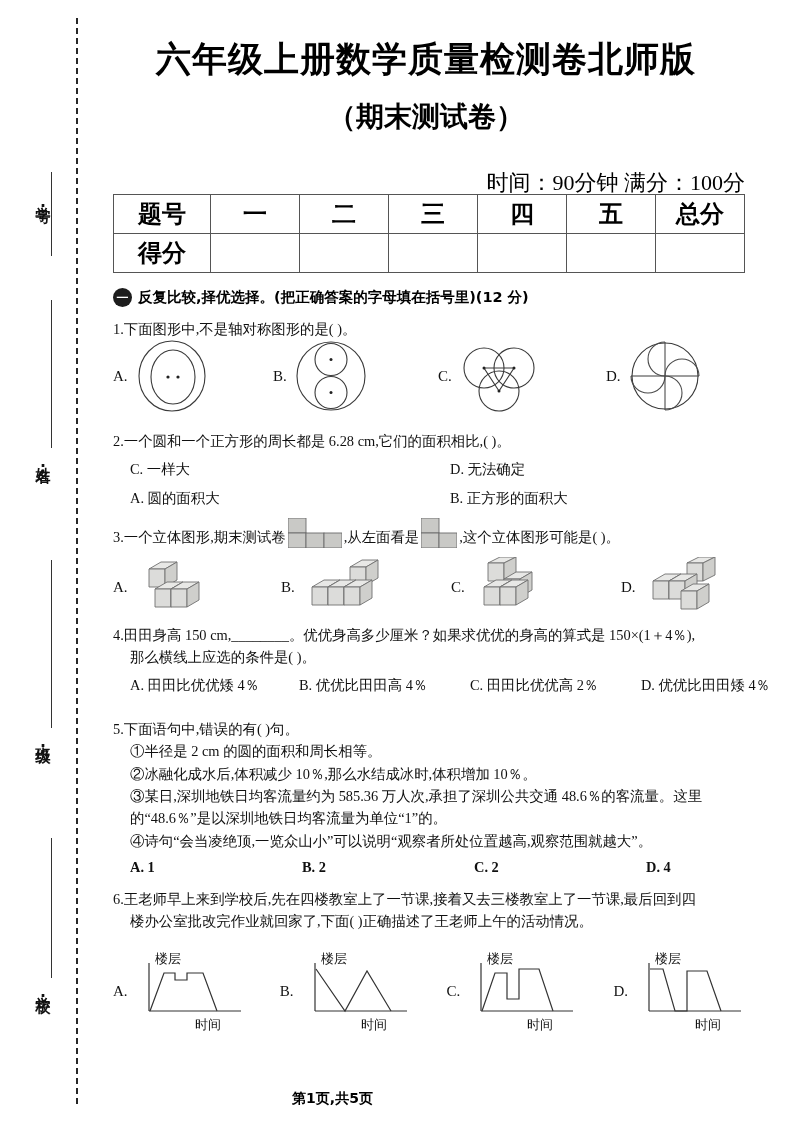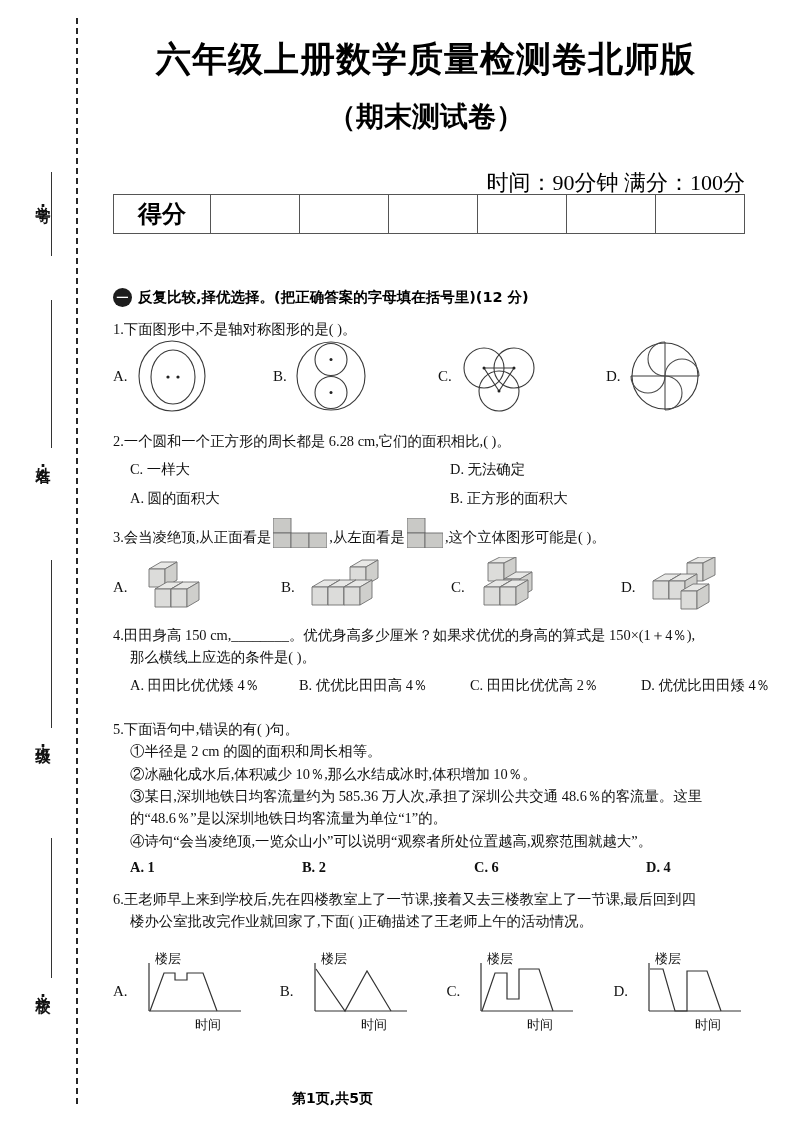--- a/index.html
+++ b/index.html
@@ -199,20 +199,29 @@
   <div class="margin-label" style="top:985px;">学校:</div>
   <div class="margin-rule" style="top:838px;height:140px;"></div>
 </div>
 
 <div id="title-main">六年级上册数学质量检测卷北师版</div>
 <div id="title-sub">（期末测试卷）</div>
 <div id="exam-meta">时间：90分钟  满分：100分</div>
 
 <table id="score-table">
   <tbody>
+      <tr>
+    <td class="label-cell">题号</td>
+    <td>一</td>
+    <td>二</td>
+    <td>三</td>
+    <td>四</td>
+    <td>五</td>
+    <td>总分</td>
+  </tr>
   <tr>
     <td class="label-cell">得分</td>
     <td></td>
     <td></td>
     <td></td>
     <td></td>
     <td></td>
     <td></td>
   </tr>
 </tbody>
@@ -283,21 +292,21 @@
     <span class="opt" style="width:320px;">C. 一样大</span>
     <span class="opt">D. 无法确定</span>
   </div>
   <div class="opts-row indent" style="margin-top:6px;">
     <span class="opt" style="width:320px;">A. 圆的面积大</span>
     <span class="opt">B. 正方形的面积大</span>
   </div>
 </div>
 
 <div class="q" style="top:518px;">
-  <span class="qline"><span>3.</span><span>会当凌绝顶,从正面看是</span><svg class="inline-shape" width="54" height="30" viewBox="0 0 54 30">
+  <span class="qline"><span>3.</span><span>一个立体图形,期末测试卷</span><svg class="inline-shape" width="54" height="30" viewBox="0 0 54 30">
         <rect x="0" y="0" width="18" height="15" fill="#c9c9c6" stroke="#6a6a6a" stroke-width="0.9"></rect>
         <rect x="0" y="15" width="18" height="15" fill="#c9c9c6" stroke="#6a6a6a" stroke-width="0.9"></rect>
         <rect x="18" y="15" width="18" height="15" fill="#c9c9c6" stroke="#6a6a6a" stroke-width="0.9"></rect>
         <rect x="36" y="15" width="18" height="15" fill="#c9c9c6" stroke="#6a6a6a" stroke-width="0.9"></rect>
       </svg><span>,从左面看是</span><svg class="inline-shape" width="36" height="30" viewBox="0 0 36 30">
         <rect x="0" y="0" width="18" height="15" fill="#c9c9c6" stroke="#6a6a6a" stroke-width="0.9"></rect>
         <rect x="0" y="15" width="18" height="15" fill="#c9c9c6" stroke="#6a6a6a" stroke-width="0.9"></rect>
         <rect x="18" y="15" width="18" height="15" fill="#c9c9c6" stroke="#6a6a6a" stroke-width="0.9"></rect>
       </svg><span>,这个立体图形可能是(        )。</span></span>
 </div>
@@ -411,21 +420,21 @@
 <div class="q" style="top:718px;">
   <span class="qline"><span>5.</span><span>下面语句中,错误的有(      )句。</span></span>
   <span class="qline indent">①半径是 2 cm 的圆的面积和周长相等。</span>
   <span class="qline indent">②冰融化成水后,体积减少 10％,那么水结成冰时,体积增加 10％。</span>
   <span class="qline indent">③某日,深圳地铁日均客流量约为 585.36 万人次,承担了深圳公共交通 48.6％的客流量。这里</span>
   <span class="qline indent">的“48.6％”是以深圳地铁日均客流量为单位“1”的。</span>
   <span class="qline indent">④诗句“会当凌绝顶,一览众山小”可以说明“观察者所处位置越高,观察范围就越大”。</span>
   <div class="opts-row indent" style="margin-top:4px;font-weight:bold;">
     <span class="opt" style="width:172px;">A. 1</span>
     <span class="opt" style="width:172px;">B. 2</span>
-    <span class="opt" style="width:172px;">C. 6</span>
+    <span class="opt" style="width:172px;">C. 2</span>
     <span class="opt">D. 4</span>
   </div>
 </div>
 
 <div class="q" style="top:888px;">
   <span class="qline"><span>6.</span><span>王老师早上来到学校后,先在四楼教室上了一节课,接着又去三楼教室上了一节课,最后回到四</span></span>
   <span class="qline indent">楼办公室批改完作业就回家了,下面(        )正确描述了王老师上午的活动情况。</span>
 </div>
 
 <div class="fig-row" style="top:948px;height:86px;">

